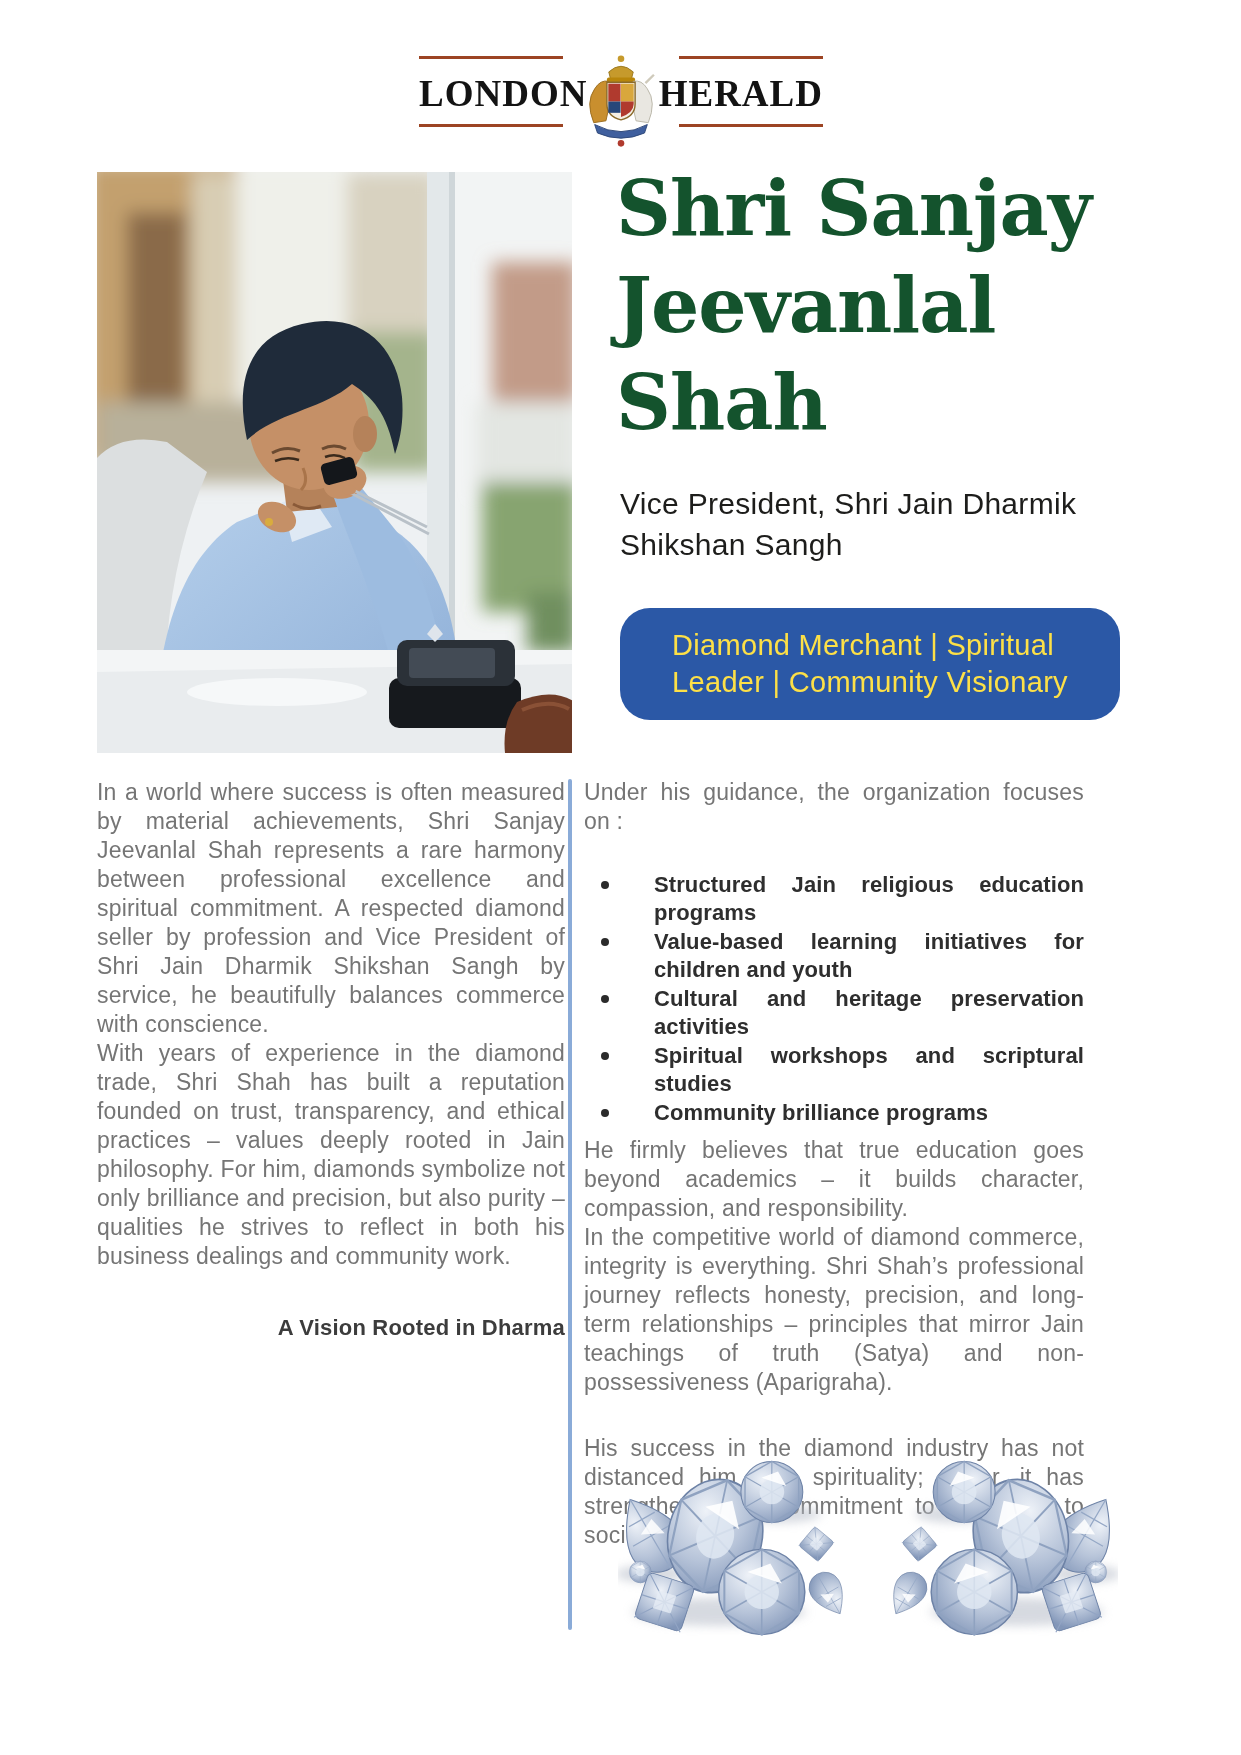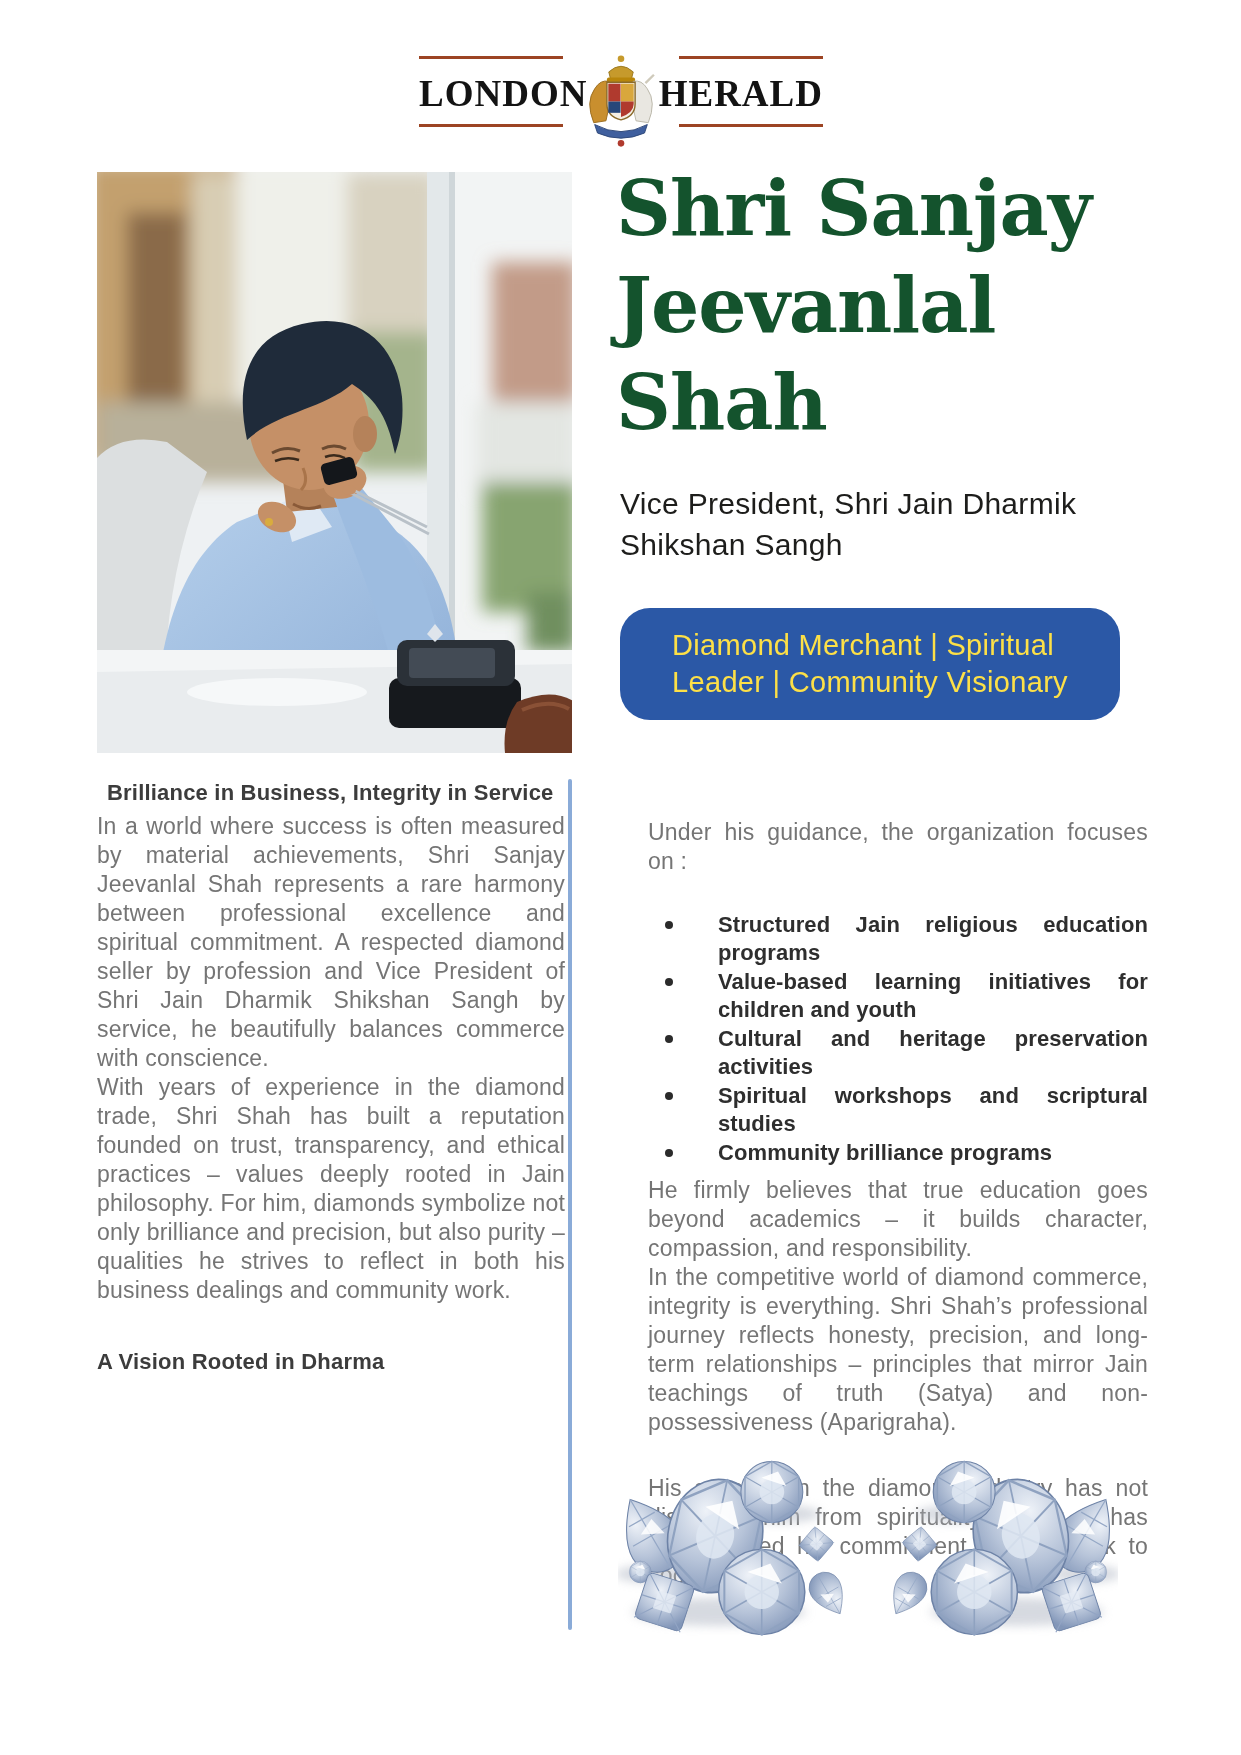--- a/index.html
+++ b/index.html
@@ -28,24 +28,24 @@
             color:#1d1d1b;white-space:pre-line;letter-spacing:0.3px;}
   .badge{position:absolute;left:620px;top:608px;width:500px;height:112px;background:#2b58a6;
          border-radius:30px;color:#fde047;display:flex;align-items:center;justify-content:center;
          text-align:left;}
   .badge span{font-size:29px;line-height:37px;white-space:pre-line;letter-spacing:0.3px;}
 
   
   .divider{position:absolute;left:568px;top:779px;width:4px;height:851px;background:#8aabd8;border-radius:2px;}
   .col{position:absolute;top:778px;}
   .col-left{left:97px;width:468px;}
-  .col-right{left:648px;width:500px;margin-top:40px;}
+  .col-right{left:584px;width:500px;}
   .col h2{margin:0;font-size:22px;line-height:29px;color:#3c3c3c;white-space:nowrap;letter-spacing:0.2px;}
   .col-left h2.first{padding-left:10px;margin-bottom:5px;}
-  .col-left h2.centered{text-align:left;white-space:normal;margin-top:42px;margin-bottom:3px;}
+  .col-left h2.centered{text-align:right;white-space:normal;margin-top:42px;margin-bottom:3px;}
   .col p{margin:0;font-size:23px;line-height:29px;color:#757575;text-align:justify;letter-spacing:0.2px;}
   .intro{margin-bottom:35px !important;}
   .bullets{list-style:none;margin:0;padding:0;}
   .bullets li{display:flex;margin-bottom:1px;gap:28px;}
   .dot{flex:0 0 8px;width:8px;height:8px;border-radius:50%;background:#2b2b2b;margin:10px 17px 0 17px;}
   .btxt{flex:1;font-size:22px;line-height:28px;font-weight:700;color:#2e2e2e;text-align:justify;letter-spacing:0.1px;}
   .after-list{margin-top:9px !important;}
   .col-right h2{margin-top:31px;padding-left:8px;}
   .col-right p.last{margin-top:37px;}
 
@@ -151,21 +151,20 @@
   <div class="subtitle">Vice President, Shri Jain Dharmik
 Shikshan Sangh</div>
   <div class="badge">
     <span>Diamond Merchant | Spiritual
 Leader | Community Visionary</span>
   </div>
 
   <div class="divider"></div>
 
   <section class="col col-left">
-    <h2 class="first">Brilliance in Business, Integrity in Service</h2>
     <p>In a world where success is often measured by material achievements, Shri Sanjay Jeevanlal Shah represents a rare harmony between professional excellence and spiritual commitment. A respected diamond seller by profession and Vice President of Shri Jain Dharmik Shikshan Sangh by service, he beautifully balances commerce with conscience.</p>
     <p>With years of experience in the diamond trade, Shri Shah has built a reputation founded on trust, transparency, and ethical practices – values deeply rooted in Jain philosophy. For him, diamonds symbolize not only brilliance and precision, but also purity – qualities he strives to reflect in both his business dealings and community work.</p>
     <h2 class="centered">A Vision Rooted in Dharma</h2>
   </section>
 
   <section class="col col-right">
     <p class="intro">Under his guidance, the organization focuses on :</p>
     <ul class="bullets">
       <li>
         <span class="dot"></span>

